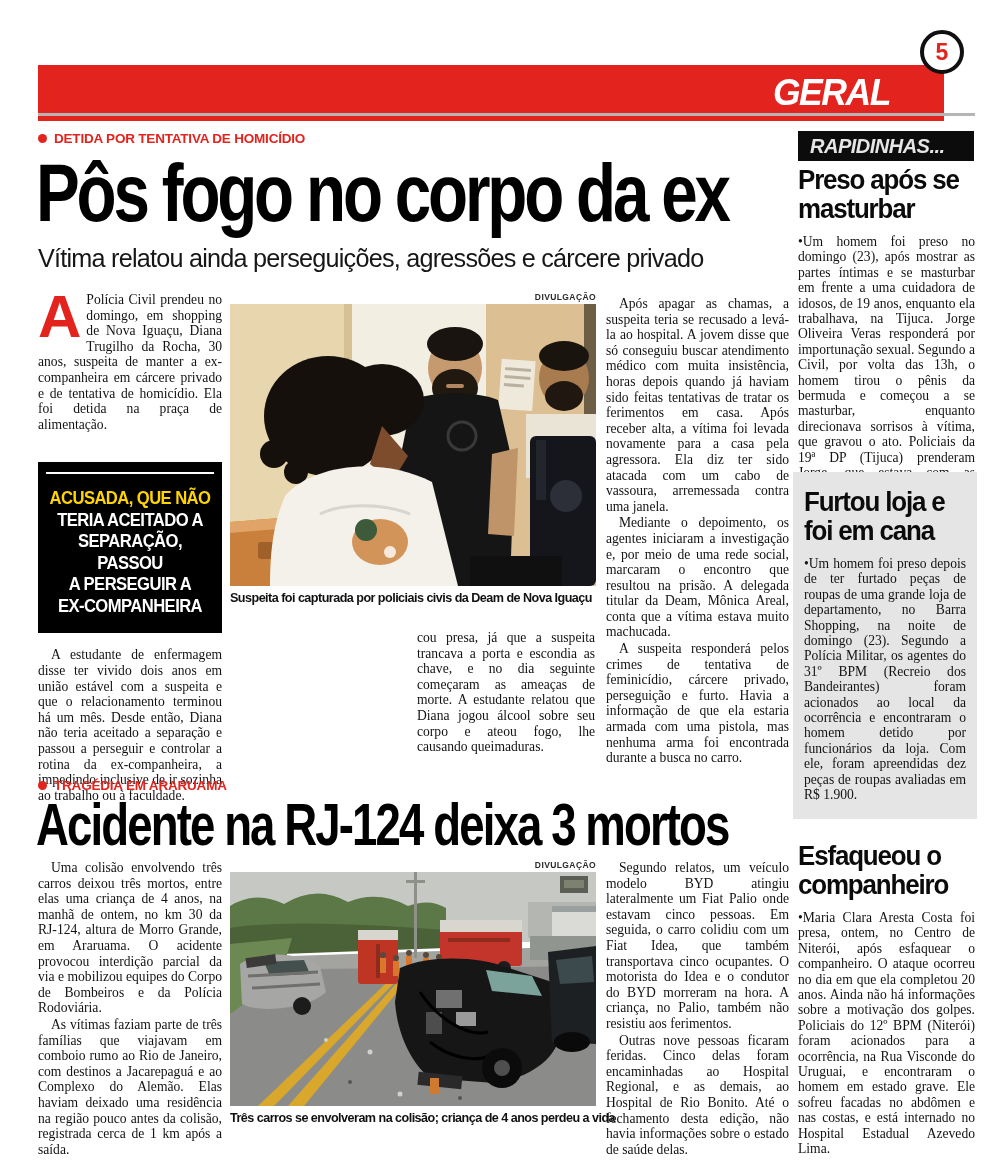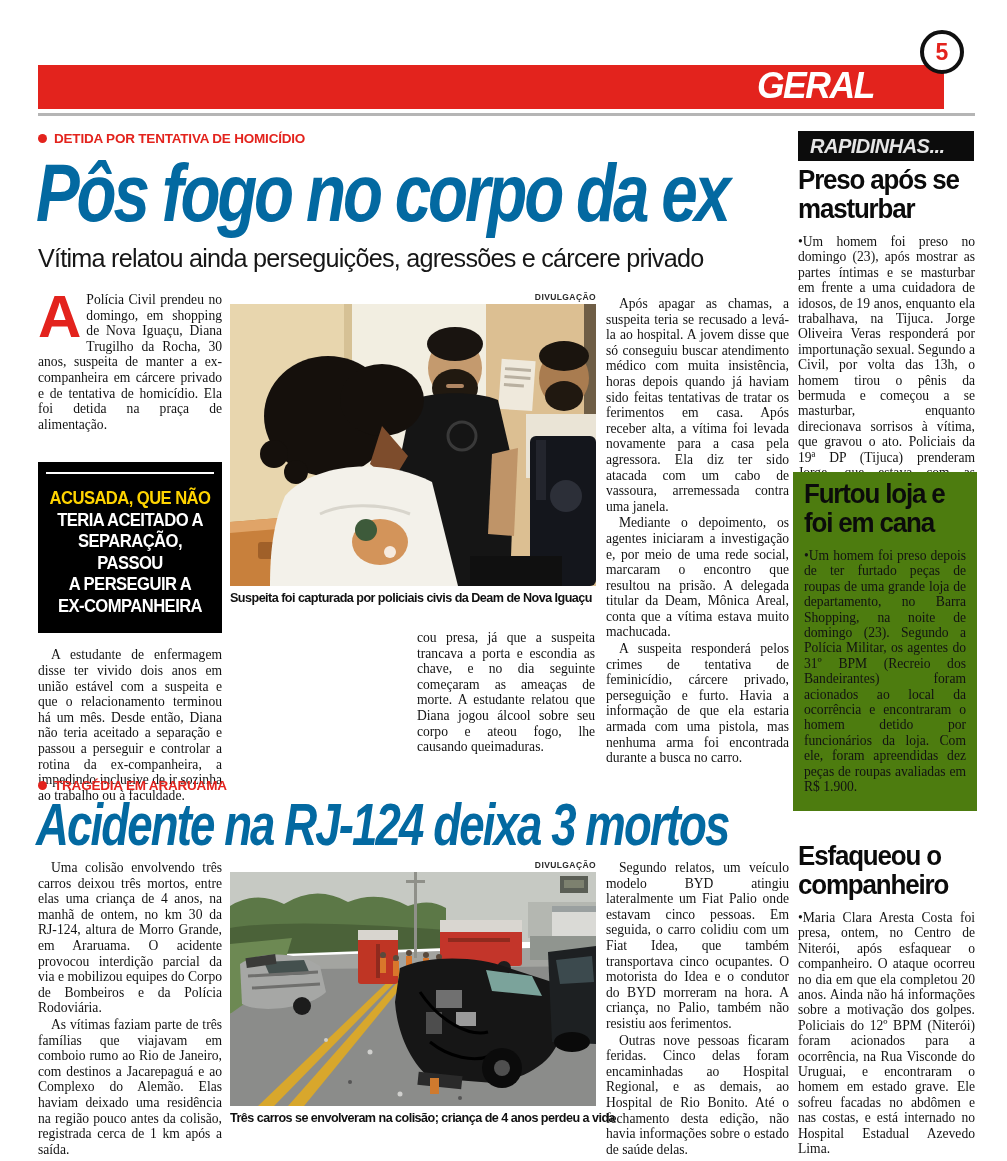--- a/index.html
+++ b/index.html
@@ -9,31 +9,31 @@
   
   .topbar{position:absolute;left:38px;top:38px;width:906px;height:27px;background:#0c0c0c;color:#fff;
           display:flex;align-items:center;justify-content:flex-end;padding-right:56px;box-sizing:border-box;margin-top:40px;}
   .topbar .date{font-size:13.5px;font-weight:bold;letter-spacing:-0.3px;}
   .topbar .sep{font-size:13.5px;font-weight:bold;margin:0 5px;}
   .topbar .brand{font-size:14.5px;font-weight:bold;letter-spacing:-0.4px;}
   .pagenum{position:absolute;left:920px;top:30px;width:44px;height:44px;border-radius:50%;
            background:#fff;border:4px solid #101010;box-sizing:border-box;z-index:5;
            display:flex;align-items:center;justify-content:center;
            font-size:23px;font-weight:bold;color:#e3231d;}
-  .sectionbar{position:absolute;left:38px;top:65px;width:906px;height:44px;background:#e3231d;
-              display:flex;align-items:flex-start;justify-content:flex-end;padding-right:70px;box-sizing:border-box;}
+  .sectionbar{position:absolute;left:38px;top:65px;width:906px;height:56px;background:#e3231d;
+              display:flex;align-items:center;justify-content:flex-end;padding-right:54px;box-sizing:border-box;}
   .sectionbar .section{color:#fff;font-size:37px;font-weight:bold;font-style:italic;letter-spacing:-1.5px;
                        transform:scaleX(0.96);transform-origin:right center;}
   .headrule{position:absolute;left:38px;top:113px;width:937px;height:3px;background:#b5b5b5;}
 
   
   .kicker{position:absolute;display:flex;align-items:center;gap:7px;color:#e3231d;font-weight:bold;
           font-size:13.5px;letter-spacing:-0.2px;}
   .kicker .dot{width:9px;height:9px;border-radius:50%;background:#e3231d;flex:0 0 auto;}
-  .headline{position:absolute;color:#0369a1;font-weight:bold;white-space:nowrap;font-style:italic;}
+  .headline{position:absolute;color:#000000;font-weight:bold;white-space:nowrap;}
   .headline>span{display:inline-block;transform-origin:0 50%;}
   .h1{left:36px;top:146px;font-size:82px;letter-spacing:-4px;}
   .h1>span{transform:scaleX(0.80);}
   .h2{left:36px;top:790px;font-size:60px;letter-spacing:-2.5px;}
   .h2>span{transform:scaleX(0.76);}
   .deck{position:absolute;left:38px;top:243px;font-size:26px;letter-spacing:-0.8px;color:#161616;white-space:nowrap;}
   .deck>span{display:inline-block;transform:scaleX(0.97);transform-origin:0 50%;}
 
   
   .col{position:absolute;}
@@ -60,22 +60,22 @@
 
   
   .rapbadge{position:absolute;left:798px;top:131px;width:176px;height:30px;background:#0c0c0c;
             display:flex;align-items:center;padding-left:12px;box-sizing:border-box;}
   .rapbadge span{color:#e5e5e5;font-weight:bold;font-style:italic;font-size:20px;letter-spacing:-0.5px;}
   .sstory{position:absolute;left:798px;width:177px;}
   .sstory h3{margin:0 0 10px 0;font-size:27px;line-height:29px;letter-spacing:-1.2px;color:#0b0b0b;
              font-weight:bold;transform:scaleX(0.96);transform-origin:0 0;}
   .sstory p{font-family:"Liberation Serif","DejaVu Serif",serif;font-size:13.6px;line-height:15.4px;
             text-align:justify;color:#121212;margin:0;}
-  .graybox{position:absolute;left:793px;top:472px;width:184px;background:#4d7c0f;
-           padding:8px 11px 16px 11px;box-sizing:border-box;}
+  .graybox{position:absolute;left:793px;top:472px;width:184px;background:#e5e5e5;
+           padding:16px 11px 16px 11px;box-sizing:border-box;}
   .graybox h3{margin:0 0 10px 0;font-size:27px;line-height:29px;letter-spacing:-1.2px;color:#0b0b0b;
               font-weight:bold;transform:scaleX(0.96);transform-origin:0 0;}
   .graybox p{font-family:"Liberation Serif","DejaVu Serif",serif;font-size:13.6px;line-height:15.4px;
              text-align:justify;color:#121212;margin:0;}
 </style>
 </head>
 <body>
 
 <div class="page">
 

